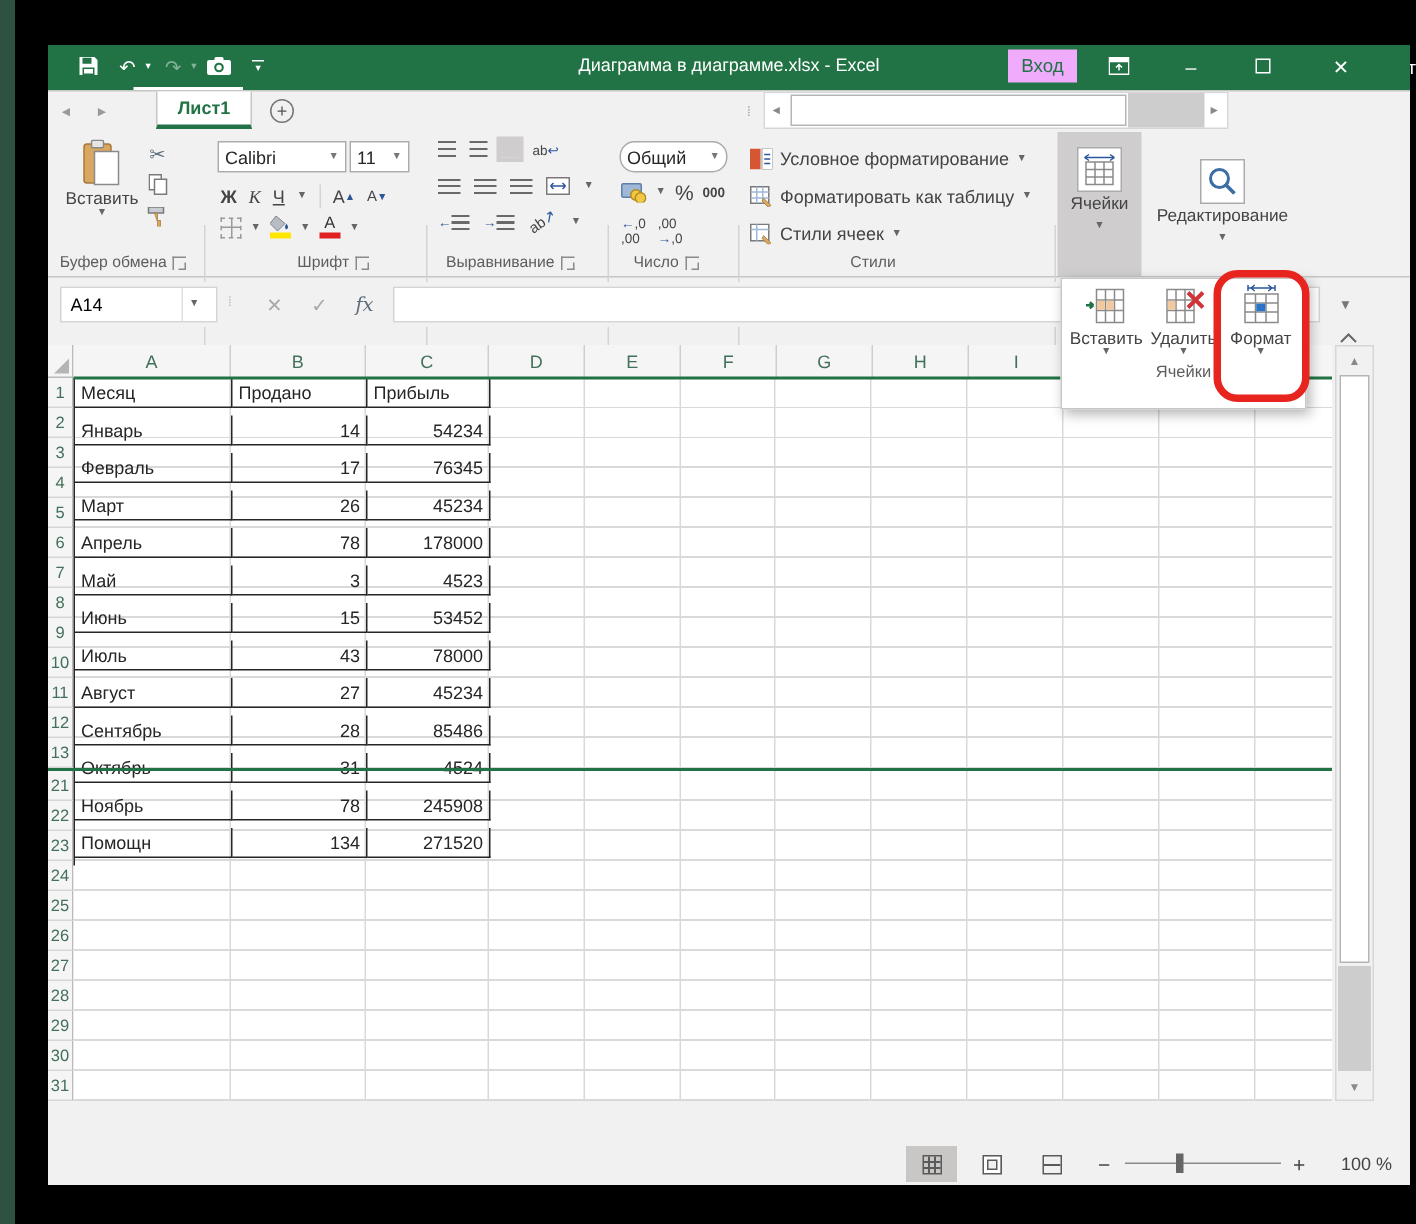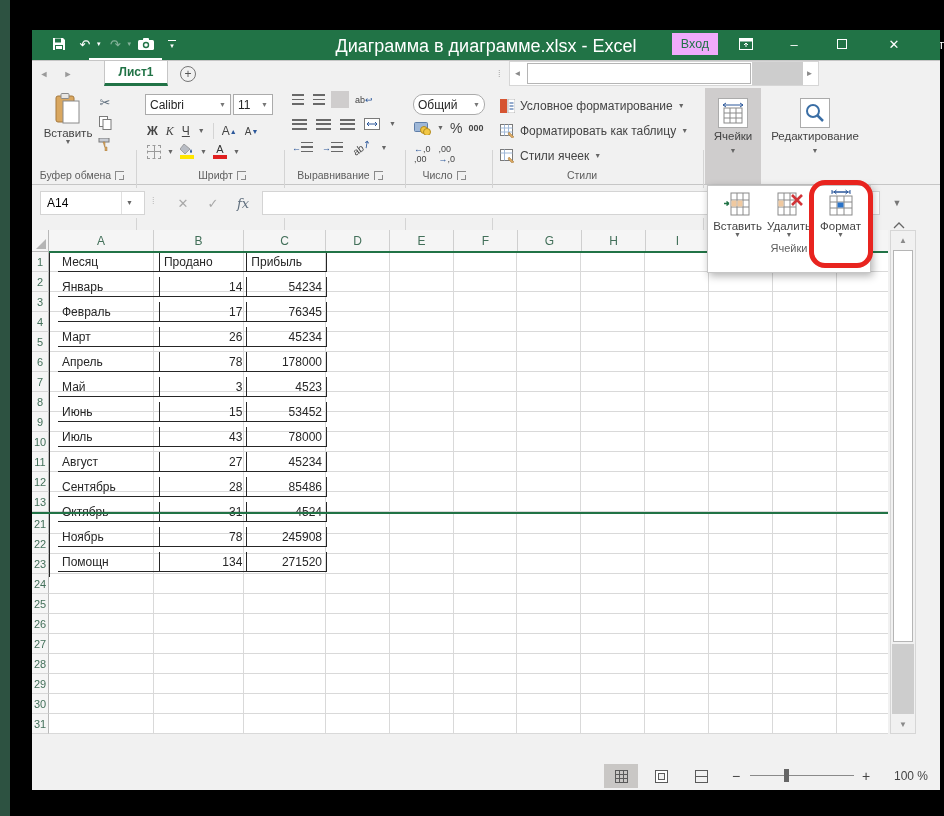--- a/index.html
+++ b/index.html
@@ -11,21 +11,21 @@
   
   #left-strip { left:0; top:0; width:10px; height:816px; background:#2d5241; }
   #window { left:32px; top:30px; width:908px; height:760px; background:#f1f1f1; }
 
   
   #titlebar { left:0; top:0; width:908px; height:28px; background:#217346; color:#fff; }
   .qat { top:4px; height:20px; display:flex; align-items:center; gap:4px; color:#fff; }
   .qat-btn { width:22px; height:20px; display:flex; align-items:center; justify-content:center; font-size:13px; }
   .qat-dd { font-size:7px; margin-left:-3px; }
   .dim { opacity:.45; }
-  #title-text { left:0; right:0; top:6px; text-align:center; font-size:18px; color:#fff; }
+  #title-text { left:0; right:0; top:6px; text-align:center; font-size:12px; color:#fff; }
   #signin-btn { left:640px; top:3px; width:46px; height:22px; background:#f0abfc; color:#217346;
                 font-size:12.5px; display:flex; align-items:center; justify-content:center; }
   .win-ctl { top:0; width:40px; height:28px; display:flex; align-items:center; justify-content:center;
              color:#fff; font-size:13px; }
   #ribbon-display-btn { left:694px; } #min-btn { left:742px; } #max-btn { left:790px; } #close-btn { left:842px; }
   .max-box { width:10px; height:10px; border:1.5px solid #fff; }
 
   
   #tabrow { left:0; top:28px; width:908px; height:30px; background:#217346; display:flex;
             align-items:stretch; font-size:12.5px; color:#fff; }
@@ -103,21 +103,21 @@
   #rowlines-top { top:0; height:260px; }
   #rowlines-bottom { top:262px; height:220px; }
 
   .green-line { height:2px; background:#217346; z-index:5; }
   #green-line-top { left:17px; top:221px; width:839px; }
   #green-line-mid { left:0px; top:482px; width:856px; }
 
   
   #data-table { left:17px; top:222px; width:278px; z-index:2;
                 border-left:1px solid #262626; font-size:12px; }
-  .trow { display:flex; height:25px;padding-left:8px; }
+  .trow { display:flex; height:25px; }
   .tcell { border-right:1px solid #262626; border-bottom:1px solid #262626; height:20px;
            display:flex; align-items:center; padding:0 4px; background:transparent; }
   .c-month { width:105px; } .c-sold { width:90px; justify-content:flex-end; } .c-profit { width:82px; justify-content:flex-end; }
   .thead .c-sold, .thead .c-profit { justify-content:flex-start; }
 
   
   #vscroll { left:858px; top:200px; width:26px; height:504px; background:#f1f1f1; border:1px solid #d6d6d6; }
   .varrow { width:100%; height:18px; display:flex; align-items:center; justify-content:center; color:#8a8a8a; font-size:8px; }
   #vthumb { position:absolute; top:19px; left:2px; width:20px; height:392px; background:#fff; border:1px solid #b5b5b5; }
   #vtrack-dark { position:absolute; top:413px; left:1px; width:22px; height:70px; background:#cdcdcd; }
@@ -435,21 +435,21 @@
         <svg width="24" height="24" viewBox="0 0 24 24">
             <path d="M2 4 h20 M2 4 l3 -2 M2 4 l3 2 M22 4 l-3 -2 M22 4 l-3 2" stroke="#2b579a" fill="none"></path>
             <rect x="3" y="7" width="18" height="15" fill="#fff" stroke="#8a8a8a"></rect>
             <path d="M3 12h18M3 17h18M9 7v15M15 7v15" stroke="#8a8a8a"></path>
           </svg>
       </span>
       <span class="lbl">Ячейки</span>
       <span class="dd" style="margin-top:6px;">▼</span>
     </div>
 
-    <div class="abs bigbtn" style="left:733px; top:0; width:100px; height:96px; justify-content:flex-start; padding-top:10px;">
+    <div class="abs bigbtn" style="left:733px; top:8px; width:100px; height:96px; justify-content:flex-start; padding-top:10px;">
       <span class="big-icon-box">
         <svg width="22" height="22" viewBox="0 0 22 22">
             <circle cx="9" cy="9" r="6" fill="none" stroke="#3a6ea5" stroke-width="2"></circle>
             <path d="M13.5 13.5 L19 19" stroke="#3a6ea5" stroke-width="2.5"></path>
           </svg>
       </span>
       <span class="lbl">Редактирование</span>
       <span class="dd" style="margin-top:6px;">▼</span>
     </div>
 

